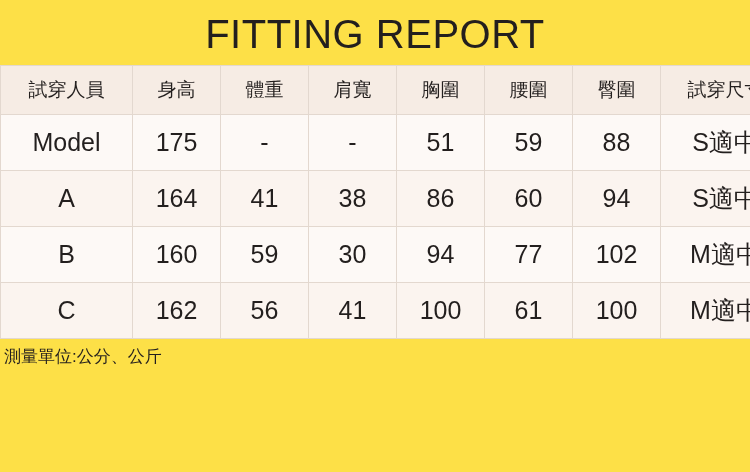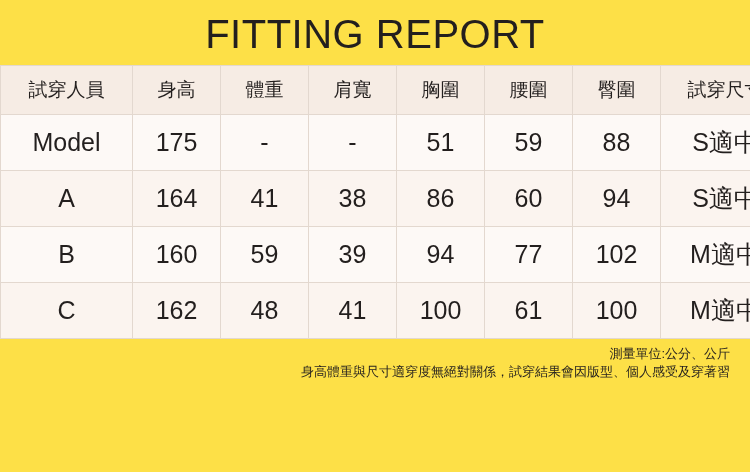--- a/index.html
+++ b/index.html
@@ -57,26 +57,25 @@
     height: 55px;
     padding: 0;
   }
   table.fitting tbody tr:nth-child(even) td {
     background: #fbf4ef;
   }
   .col-person { width: 132px; }
   .col-num { width: 88px; }
   .col-size { width: 130px; }
   .notes {
-    padding: 6px 20px 0 4px;
-    font-size: 13px;
+    padding: 6px 4px 0 4px;
+    font-size: 17px;
     line-height: 1.38;
     color: #231f1e;
     font-family: "Liberation Sans", sans-serif;
-    text-align: right;
   }
   .notes div {
     white-space: nowrap;
   }
 </style>
 </head>
 <body>
 
 <div class="page">
 
@@ -123,37 +122,36 @@
         <td>38</td>
         <td>86</td>
         <td>60</td>
         <td>94</td>
         <td>S適中</td>
       </tr>
       <tr>
         <td>B</td>
         <td>160</td>
         <td>59</td>
-        <td>39</td>
+        <td>30</td>
         <td>94</td>
         <td>77</td>
         <td>102</td>
         <td>M適中</td>
       </tr>
       <tr>
         <td>C</td>
         <td>162</td>
-        <td>48</td>
+        <td>56</td>
         <td>41</td>
         <td>100</td>
         <td>61</td>
         <td>100</td>
         <td>M適中</td>
       </tr>
     </tbody>
   </table>
 
   <div class="notes">
     <div>測量單位:公分、公斤</div>
-    <div>身高體重與尺寸適穿度無絕對關係，試穿結果會因版型、個人感受及穿著習</div>
   </div>
 
 </div>
 
 </body></html>

